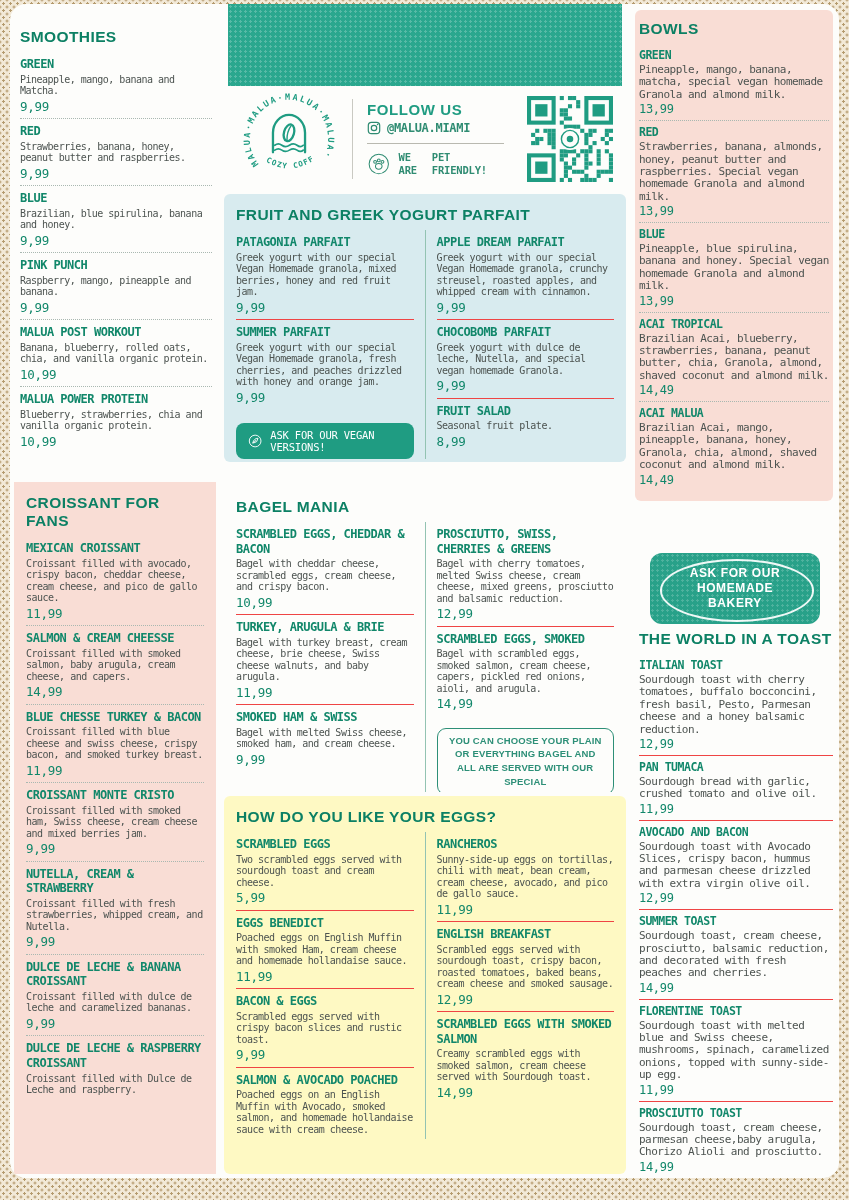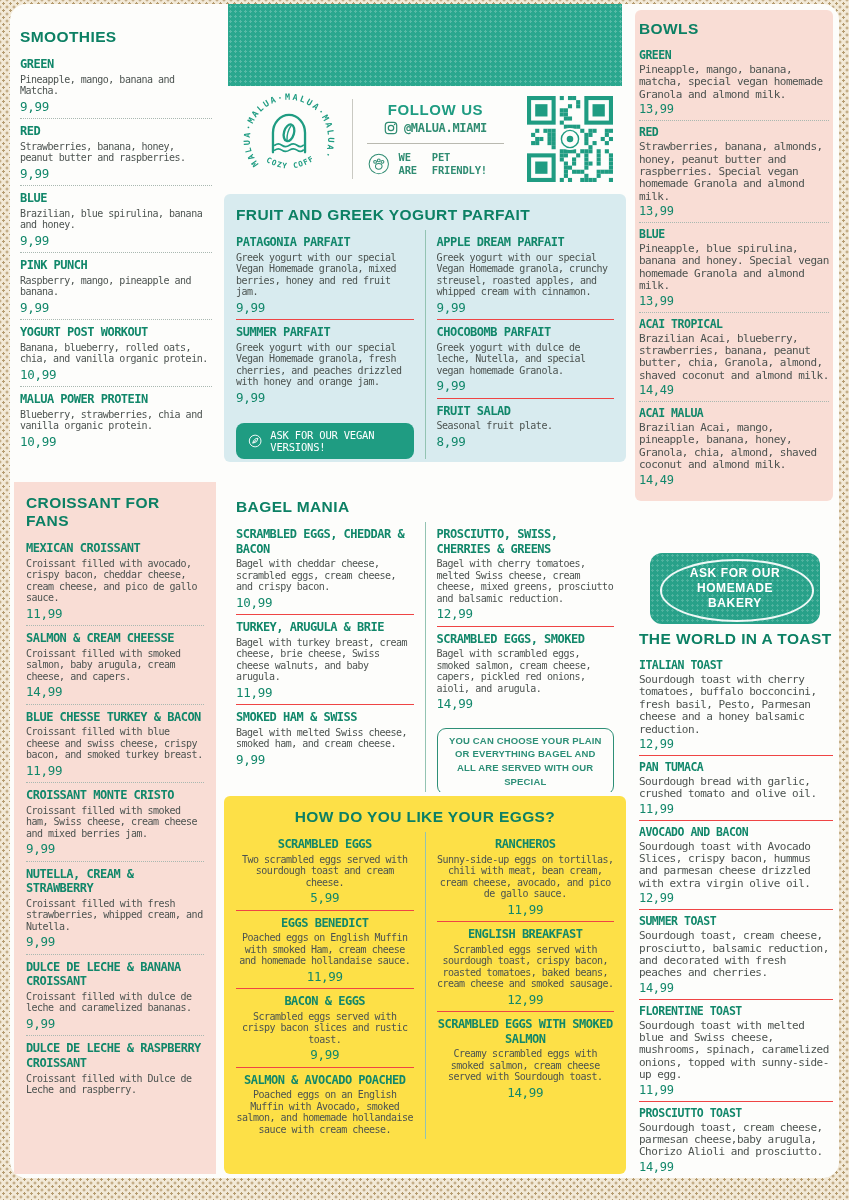--- a/index.html
+++ b/index.html
@@ -24,29 +24,29 @@
   .tight .mi{padding:4px 0 3px 0;}
   .tight .mi-desc{font-size:11px;line-height:1.13;}
   .tight .mi-name{font-size:11.5px;}
   .tight .mi-price{font-size:12px;margin-top:2px;}
   .cols{display:flex;align-items:stretch;}
   .col{flex:1;min-width:0;}
   .col1{padding-right:11px;}
   .col2{border-left:1px solid #93c3b2;padding-left:11px;}
   .pink{background:#f9ddd5;border-radius:0;}
   .blue{background:#d8ebef;border-radius:6px;}
-  .yellow{background:#fde047;border-radius:6px;text-align:center;}
+  .yellow{background:#fef9c3;border-radius:6px;}
   .teal-block{
     background-color:#2aa78e;
     background-image:radial-gradient(rgba(255,255,255,.22) 1px,transparent 1.35px);
     background-size:5px 5px;
   }
   .logo-row{display:flex;align-items:center;}
   .logo-cell{width:122px;display:flex;align-items:center;justify-content:center;}
-  .follow-cell{flex:1;border-left:1px solid #c9c9c2;margin-left:2px;padding:2px 14px;display:flex;flex-direction:column;align-items:center;}
+  .follow-cell{flex:1;border-left:1px solid #c9c9c2;margin-left:2px;padding:2px 14px;display:flex;flex-direction:column;align-items:flex-start;}
   .follow-title{font-family:"Liberation Sans",sans-serif;font-weight:900;font-size:15px;color:#1f9c82;letter-spacing:.6px;}
   .follow-handle{display:flex;align-items:center;gap:6px;color:#2f8c72;font-size:12px;font-weight:700;letter-spacing:-.3px;margin-top:3px;}
   .follow-hr{width:100%;border-top:1px solid #b9b9b0;margin:8px 0 7px 0;}
   .pet-row{display:flex;align-items:center;gap:8px;color:#2f8c72;font-size:10.5px;font-weight:700;letter-spacing:-.2px;}
   .pet-lines{display:flex;flex-direction:row;line-height:1.25;}
   .qr-cell{width:104px;display:flex;align-items:center;justify-content:center;}
   .vegan-btn{margin-top:14px;display:inline-flex;align-items:center;gap:8px;background:#1f9c82;border-radius:8px;padding:6px 12px;color:#fff;font-weight:400;font-size:10.5px;letter-spacing:-.2px;}
   .note-box{margin-top:12px;border:1px solid #2d8f77;border-radius:9px;padding:5px 8px;text-align:center;color:#2d8f77;font-family:"Liberation Sans",sans-serif;font-size:9.5px;font-weight:600;letter-spacing:.15px;line-height:1.45;text-transform:uppercase;}
   .badge{
     background-color:#28a189;border-radius:12px;position:relative;
@@ -83,21 +83,21 @@
           <div class="mi-price">9,99</div>
         </div>
 
         <div class="mi">
           <div class="mi-name">PINK PUNCH</div>
           <div class="mi-desc">Raspberry, mango, pineapple and banana.</div>
           <div class="mi-price">9,99</div>
         </div>
 
         <div class="mi">
-          <div class="mi-name">YOGURT POST WORKOUT</div>
+          <div class="mi-name">MALUA POST WORKOUT</div>
           <div class="mi-desc">Banana, blueberry, rolled oats, chia, and vanilla organic protein.</div>
           <div class="mi-price">10,99</div>
         </div>
 
         <div class="mi">
           <div class="mi-name">MALUA POWER PROTEIN</div>
           <div class="mi-desc">Blueberry, strawberries, chia and vanilla organic protein.</div>
           <div class="mi-price">10,99</div>
         </div>
       </div>

